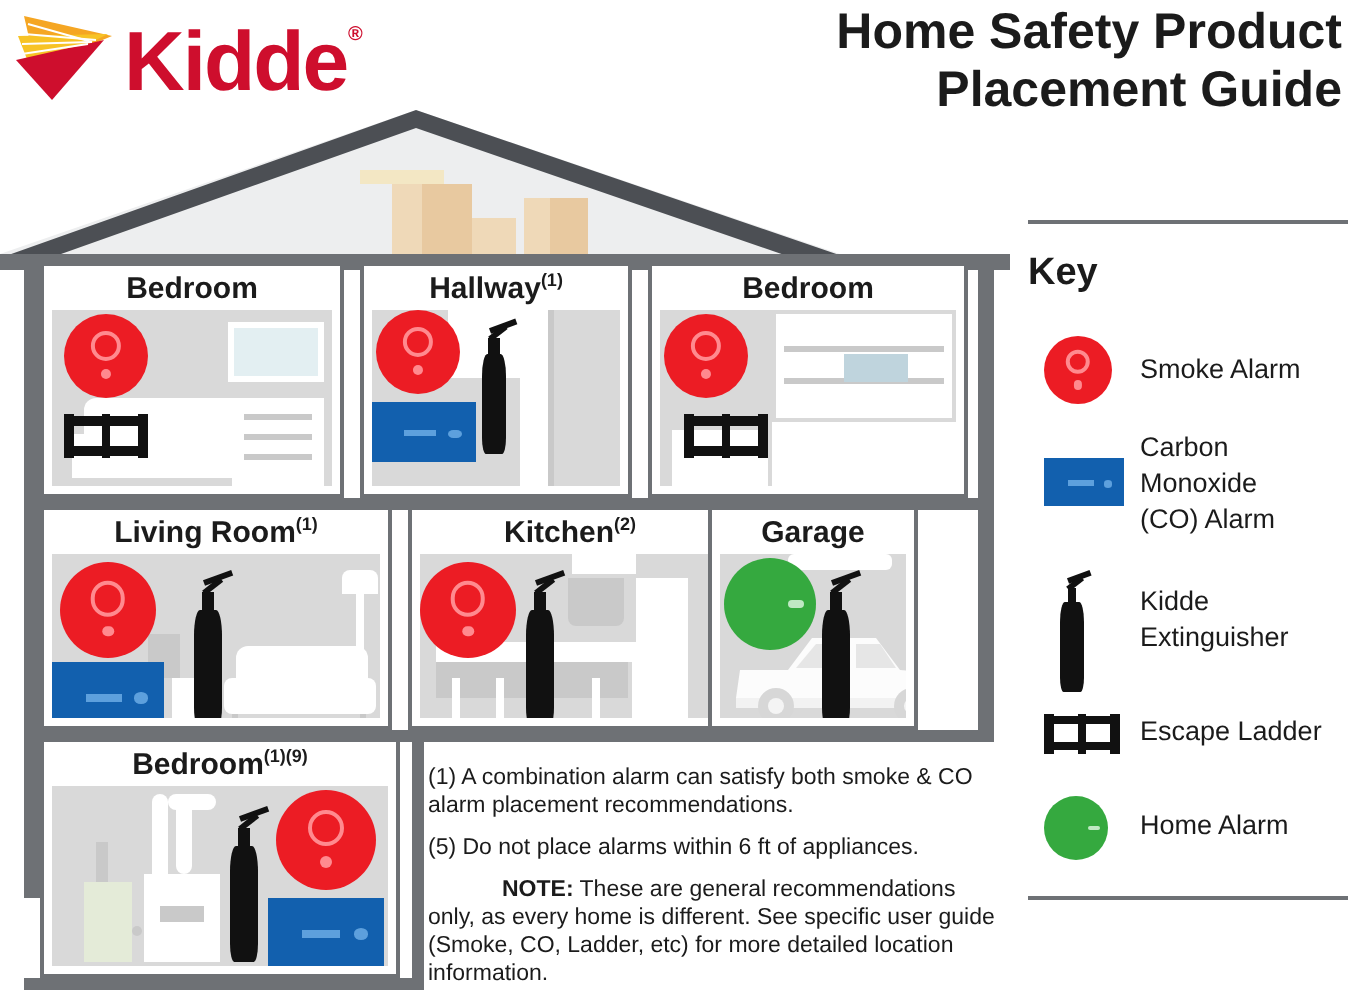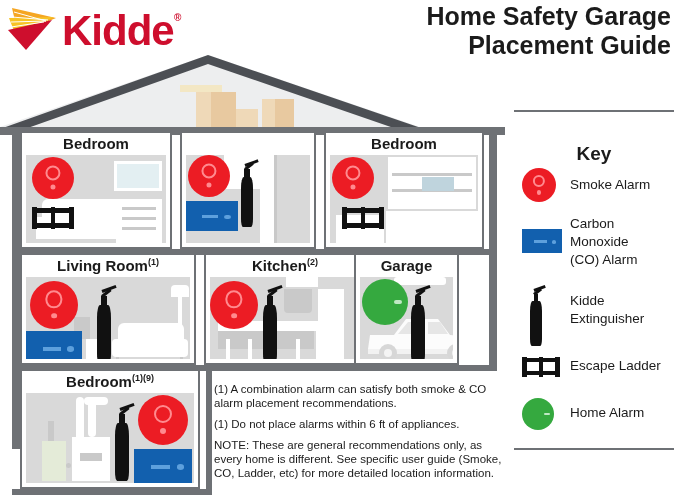--- a/index.html
+++ b/index.html
@@ -68,34 +68,34 @@
 
   .ladder{position:absolute;}
   .ladder .rail{position:absolute;background:#111;}
   .heat{position:absolute;border-radius:50%;background:#35A93F;}
   .heat::after{content:"";position:absolute;right:14%;top:46%;width:16%;height:8%;background:#bfe8c3;border-radius:2px;}
 
   
   #key{left:514px;top:110px;width:160px;height:340px;}
   #key .rule{position:absolute;left:0;right:0;height:2px;background:#6E7175;}
   #key-title{
-    position:absolute;left:0;right:0;top:16px;text-align:center;
-    font-size:19px;font-weight:bold;color:#1b1b1b;margin-top:17px;
+    position:absolute;left:0;right:0;top:16px;text-align:left;
+    font-size:19px;font-weight:bold;color:#1b1b1b;
   }
   .key-row{position:absolute;left:0;width:160px;}
   .key-ico{position:absolute;left:8px;top:0;width:44px;height:36px;}
   .key-txt{
     position:absolute;left:56px;top:0;width:108px;
     font-size:13.5px;line-height:18px;color:#1b1b1b;
   }
 
   
   #notes{left:214px;top:382px;width:290px;height:110px;}
   #notes p{margin:0 0 7px 0;font-size:11.5px;line-height:14px;color:#1b1b1b;}
-  #notes b{font-weight:normal;}
+  #notes b{font-weight:bold;margin-left:37px;}
 </style>
 </head>
 <body>
 
 <div class="stage">
 
   <div class="abs" id="brand">
     <svg width="56" height="54" viewBox="0 0 56 54">
       <g>
         <path d="M6 4 L50 14 L12 30 Z" fill="#F5A623"></path>
@@ -107,21 +107,21 @@
           <line x1="5" y1="18" x2="40" y2="17"></line>
           <line x1="5" y1="23" x2="38" y2="18"></line>
         </g>
       </g>
     </svg>
     <div class="wordmark">Kidde</div>
     <div class="reg">®</div>
   </div>
 
   <div class="abs" id="title">
-    <div>Home Safety Garage</div>
+    <div>Home Safety Product</div>
     <div>Placement Guide</div>
   </div>
 
   <div class="abs" id="house">
 
     <svg class="abs" style="left:0;top:0;" width="505" height="80">
       <polygon points="208,0 420,72 0,72" fill="#EDEEEF"></polygon>
 
       <g>
         <rect x="180" y="30" width="42" height="7" fill="#F3E7C4"></rect>
@@ -159,20 +159,23 @@
           <div class="rail" style="left:0;top:1px;width:100%;height:5px;"></div>
           <div class="rail" style="left:0;top:16px;width:100%;height:5px;"></div>
           <div class="rail" style="left:0;top:0;width:5px;height:100%;"></div>
           <div class="rail" style="left:37px;top:0;width:5px;height:100%;"></div>
           <div class="rail" style="left:19px;top:0;width:4px;height:100%;"></div>
         </div>
       </div>
     </div>
 
     <div class="abs room" style="left:180px;top:76px;width:136px;height:118px;">
+      <div class="room-label">
+        <span>Hallway</span><span class="sup">(1)</span>
+      </div>
       <div class="room-body">
         <div class="fl" style="left:38px;top:0;width:42px;height:34px;"></div>
         <div class="fl" style="left:74px;top:0;width:14px;height:94px;"></div>
         <div class="fd" style="left:88px;top:0;width:3px;height:94px;"></div>
         <div class="smoke" style="left:2px;top:0px;width:42px;height:42px;"></div>
         <div class="co" style="left:0px;top:46px;width:52px;height:30px;">
           <span class="bar"></span>
             <span class="dot dr"></span>
         </div>
         <div class="ext" style="left:50px;top:8px;width:22px;height:64px;">
@@ -365,17 +368,17 @@
         <div class="heat" style="left:0;top:0;width:32px;height:32px;"></div>
       </div>
       <div class="key-txt" style="top:6px;">Home Alarm</div>
     </div>
 
     <div class="rule" style="top:338px;"></div>
   </div>
 
   <div class="abs" id="notes">
     <p>(1) A combination alarm can satisfy both smoke &amp; CO alarm placement recommendations.</p>
-    <p>(1) Do not place alarms within 6 ft of appliances.</p>
+    <p>(5) Do not place alarms within 6 ft of appliances.</p>
     <p><b>NOTE:</b><span> These are general recommendations only, as every home is different. See specific user guide (Smoke, CO, Ladder, etc) for more detailed location information.</span></p>
   </div>
 
 </div>
 
 </body></html>

